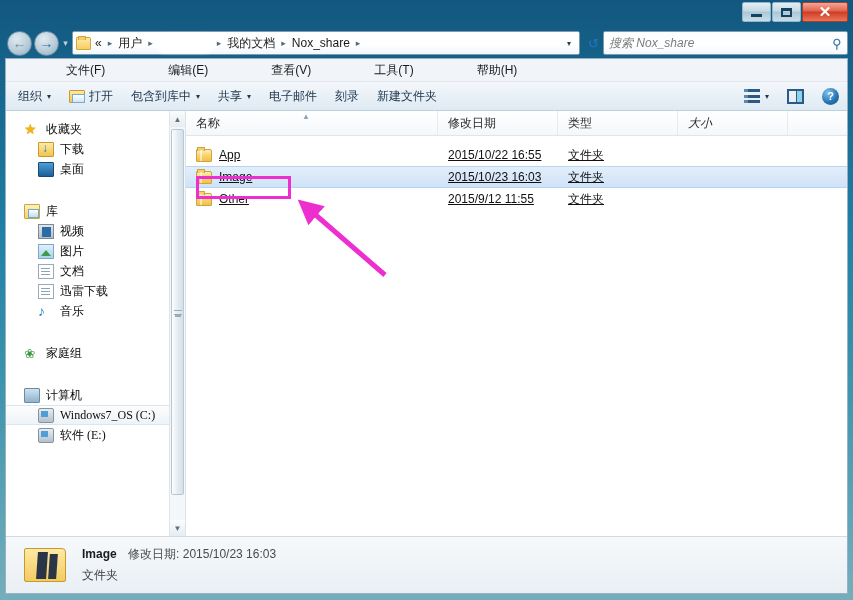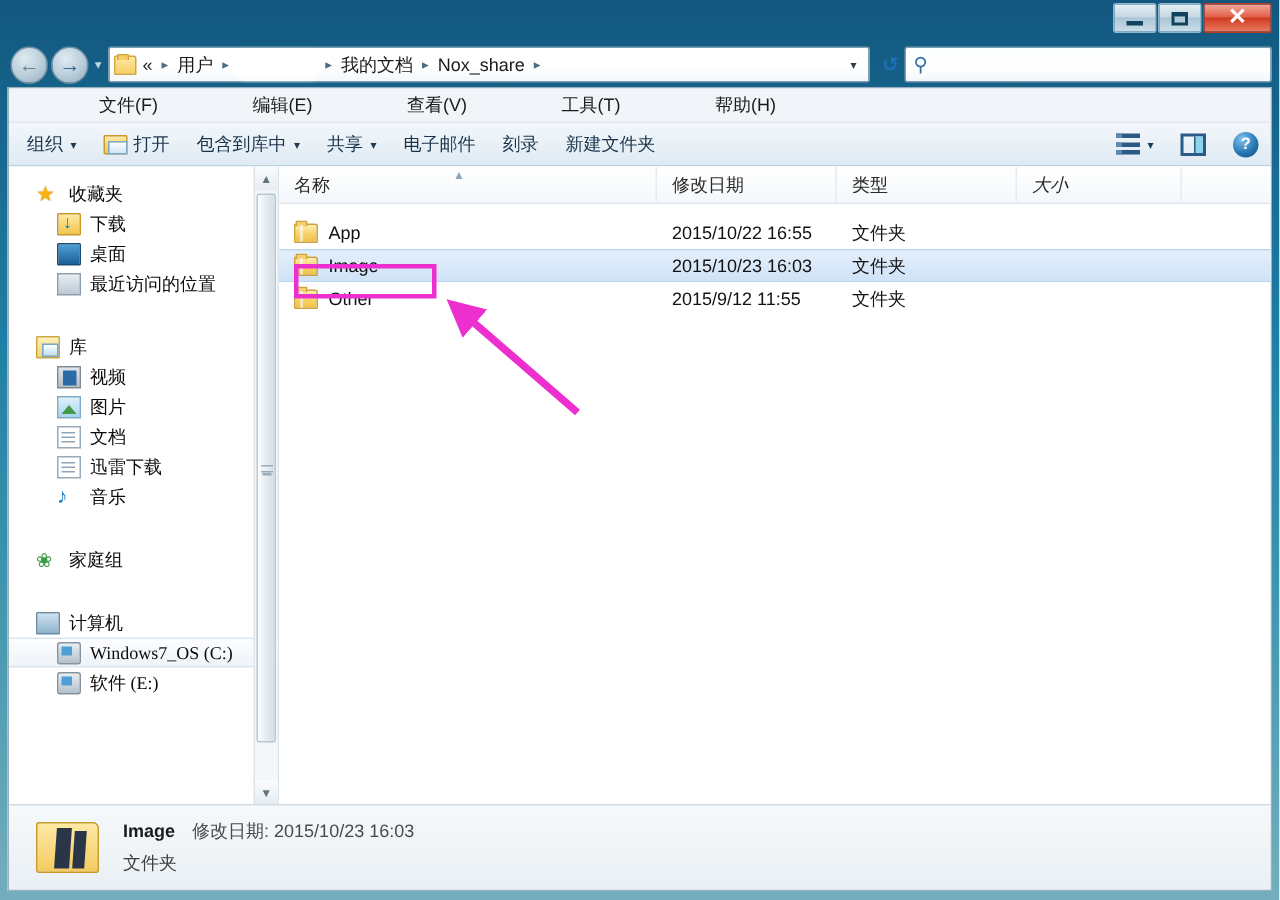--- a/index.html
+++ b/index.html
@@ -241,21 +241,21 @@
   .col.size { width: 110px; font-style: italic; }
   .col.rest { flex:1; border-right:none;}
   .sortmark { position:absolute; left:116px; top:1px; color:#8aa4b8; font-size:8px;}
   .frow {
     height: 22px; display:flex; align-items:center; font-size:12px; color:#111;
   }
   .frow.selected {
     background: linear-gradient(180deg,#e3eefb 0%,#cfe3f7 100%);
     border-top:1px solid #b9d4ef; border-bottom:1px solid #b9d4ef;
   }
-  .fcell { padding-left:10px; display:flex; align-items:center; white-space:nowrap;}
+  .fcell { padding-left:10px; display:flex; align-items:center; white-space:nowrap;text-decoration:underline;}
   .fcell.name { width:252px; }
   .fcell.date { width:120px; }
   .fcell.type { width:120px; }
   .folder-ico {
     width:16px;height:13px;margin-right:7px;flex:0 0 auto;position:relative;
     background: linear-gradient(180deg,#ffeeb4 0%,#f7d169 55%,#f0c149 100%);
     border:1px solid #cda43c; border-radius:1px 2px 1px 1px;
   }
   .folder-ico::before{
     content:""; position:absolute; left:0px; top:-3px; width:6px;height:3px;
@@ -340,20 +340,21 @@
       <span class="crumb">我的文档</span>
       <span class="crumb-sep">▸</span>
       <span class="crumb">Nox_share</span>
       <span class="crumb-sep">▸</span>
       <span class="addr-spacer"></span>
       <span class="addr-drop">▾</span>
     </div>
     <span class="refresh">↺</span>
 
     <div id="searchbox">
+      <span id="searchtext">搜索 Nox_share</span>
       <span class="search-icon">⚲</span>
     </div>
   </div>
 
   <div id="client">
 
     <div id="menubar">
       <span class="menuitem">文件(F)</span>
       <span class="menuitem">编辑(E)</span>
       <span class="menuitem">查看(V)</span>
@@ -410,24 +411,20 @@
             <span>收藏夹</span>
           </div>
           <div class="sb-row child">
             <span class="sb-ico ic-dl"></span>
             <span>下载</span>
           </div>
           <div class="sb-row child">
             <span class="sb-ico ic-desktop"></span>
             <span>桌面</span>
           </div>
-          <div class="sb-row child">
-            <span class="sb-ico ic-recent"></span>
-            <span>最近访问的位置</span>
-          </div>
         </div>
 
         <div class="sb-group" style="margin-top:22px">
           <div class="sb-row">
             <span class="sb-ico ic-lib"></span>
             <span>库</span>
           </div>
           <div class="sb-row child">
             <span class="sb-ico ic-video"></span>
             <span>视频</span>

